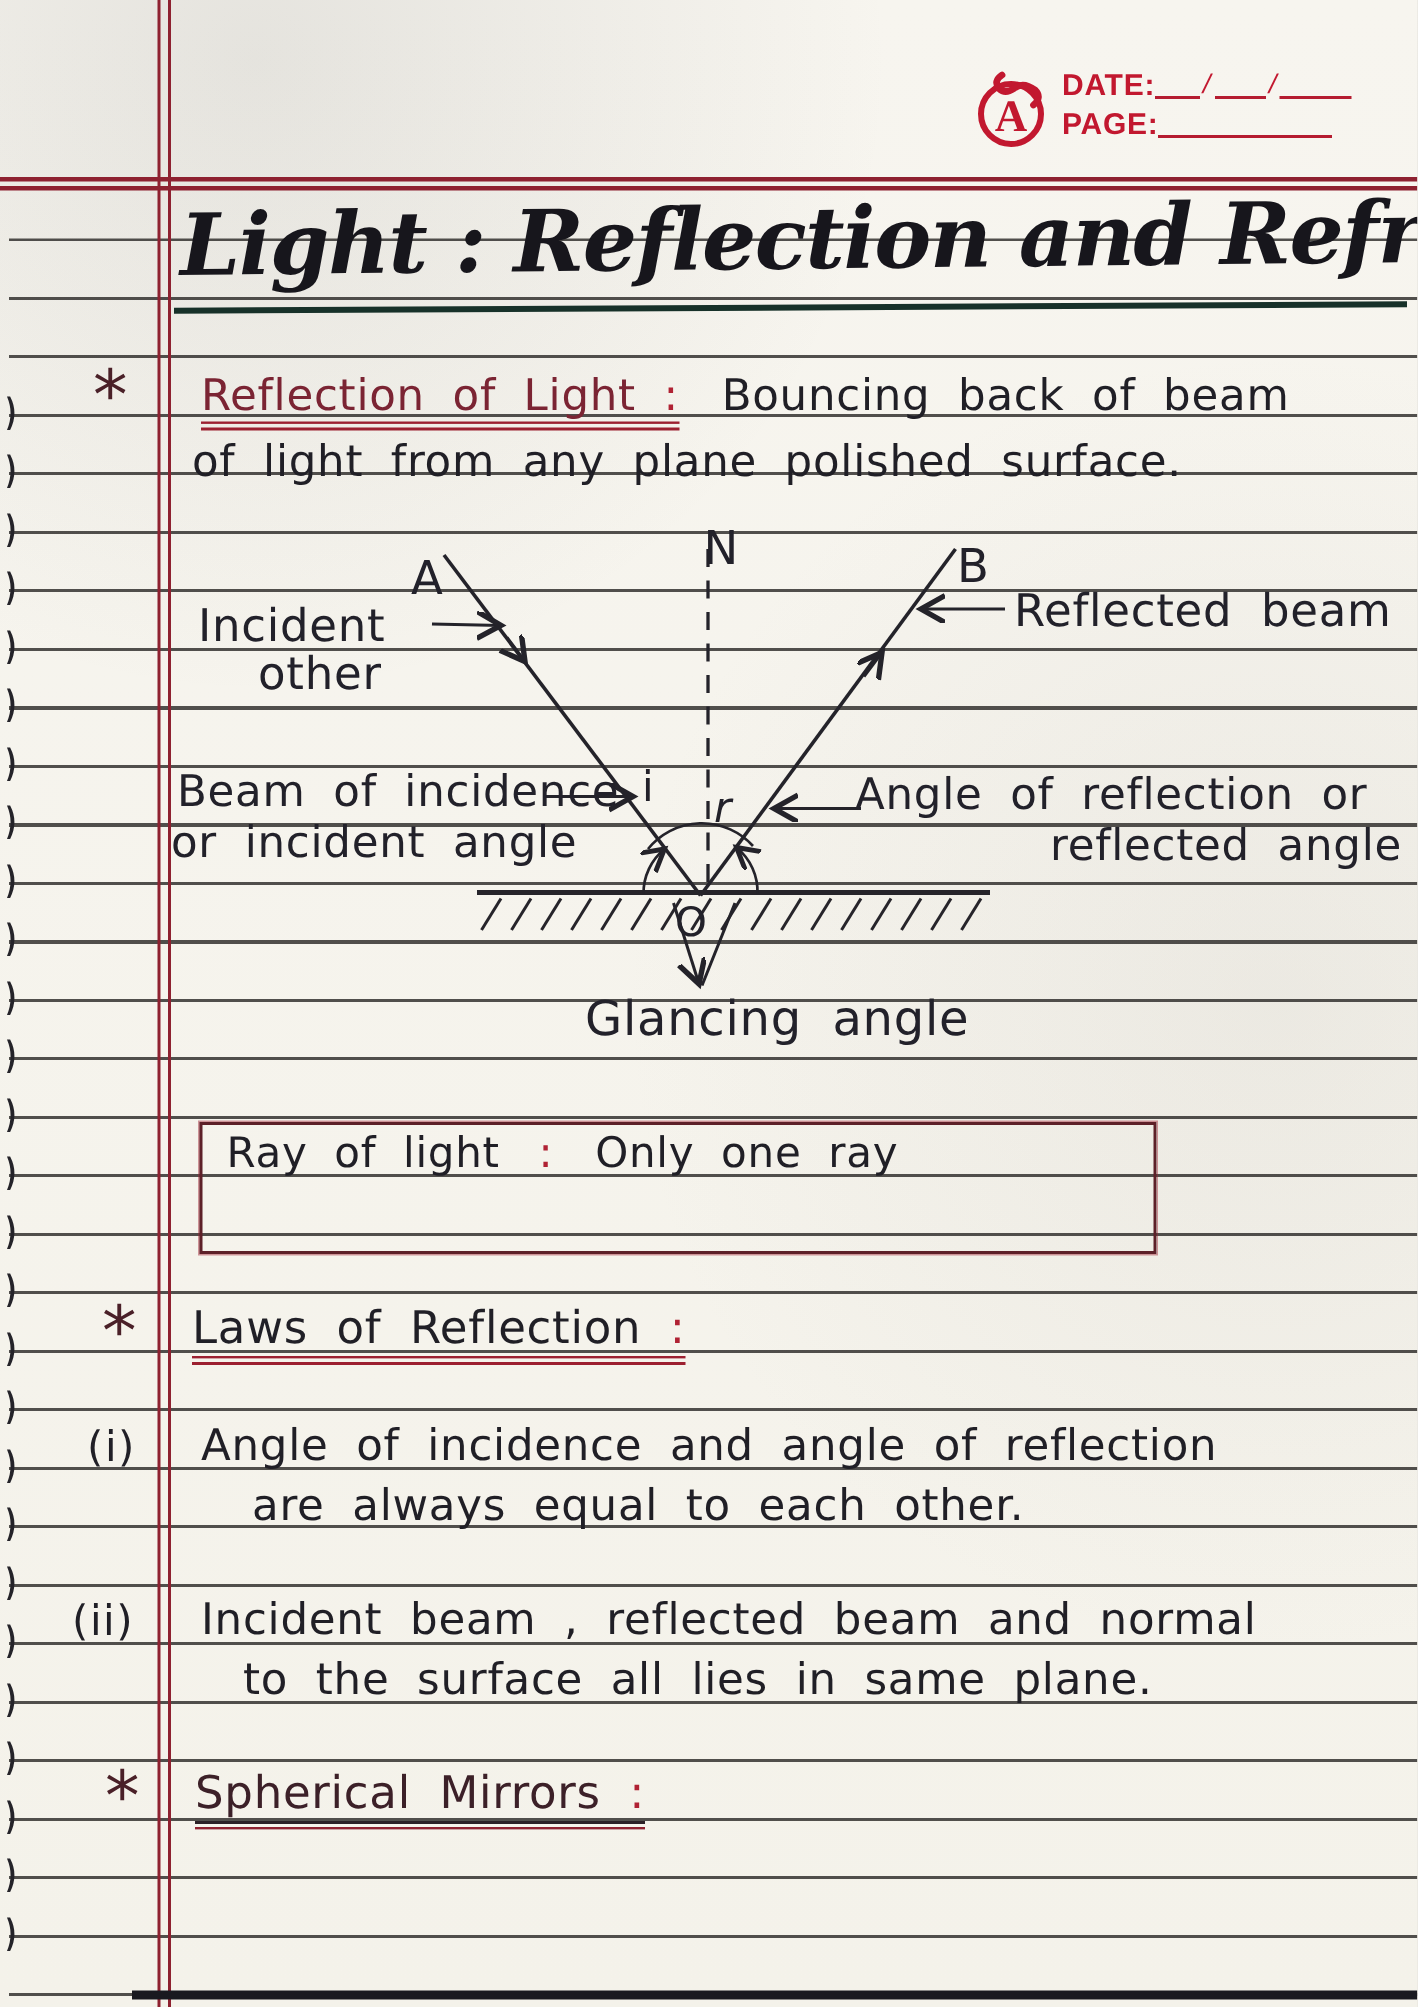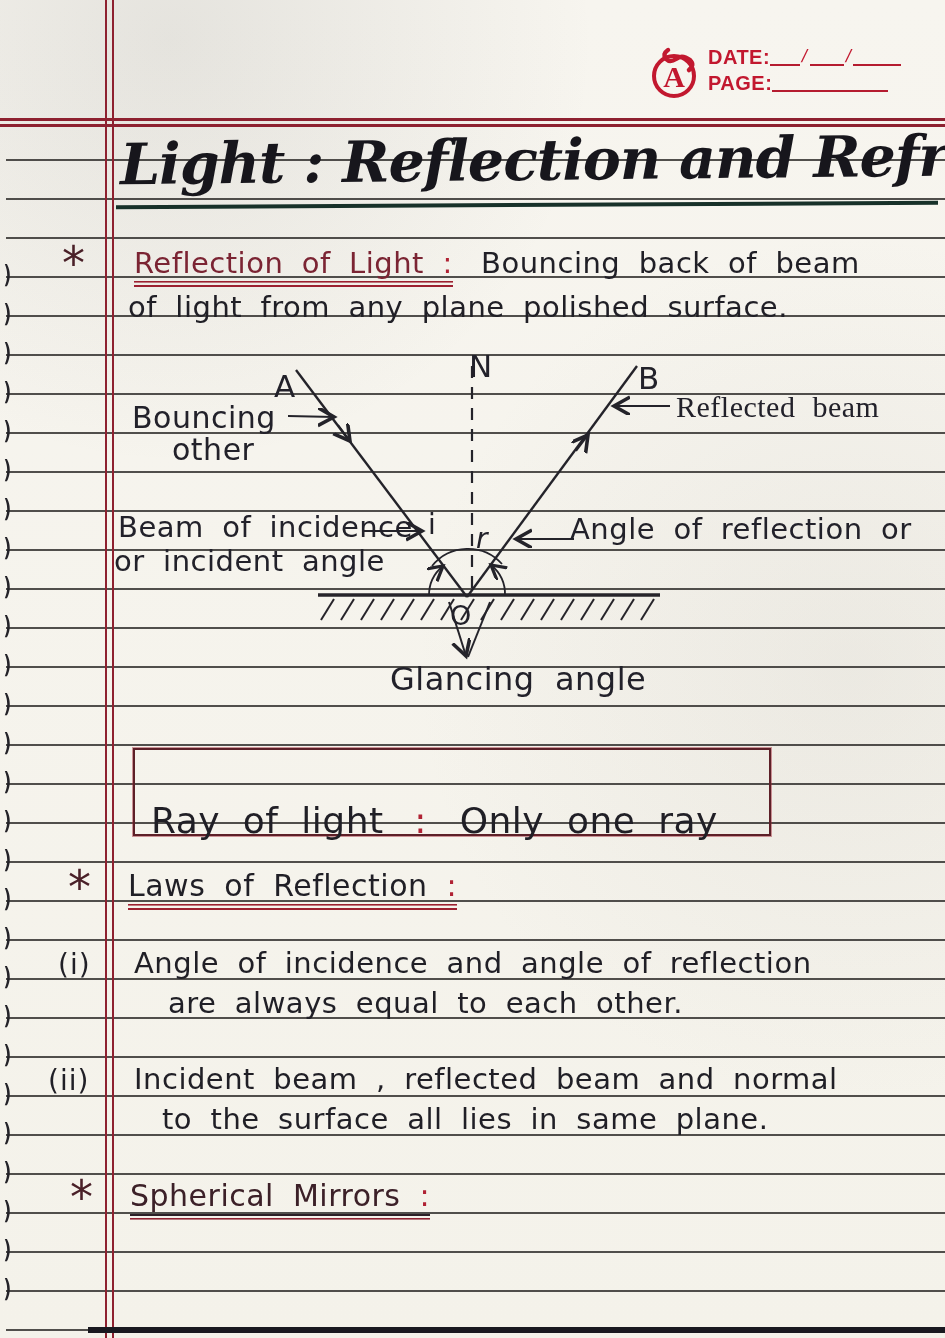--- a/index.html
+++ b/index.html
@@ -49,21 +49,21 @@
     background:
       linear-gradient(#8e2130,#8e2130) 0 100%/100% 1.6px no-repeat,
       linear-gradient(#2b2026,#2b2026) 0 calc(100% - 4px)/100% 2px no-repeat; }
   
   .diagram { position:absolute; left:110px; top:350px; width:835px; height:365px; }
   .diagram svg { position:absolute; left:0; top:0; }
   .dlabel { position:absolute; font-size:30px; letter-spacing:.5px; white-space:nowrap; color:#22212a; }
   
   .note-box { position:absolute; left:133px; top:748px; width:618px; height:82px;
     border:2.4px solid #5d2028; box-shadow:0 0 0 1px rgba(158,32,48,.45); padding:2px 0 0 16px; }
-  .nb-row { height:39px; font-size:36px; letter-spacing:.5px; word-spacing:.3em; white-space:nowrap;margin-top:48px; }
+  .nb-row { height:39px; font-size:28px; letter-spacing:.5px; word-spacing:.3em; white-space:nowrap; }
   .law-num { position:absolute; font-size:28px; letter-spacing:1px; }
 </style>
 </head>
 <body>
 
 <div class="page">
 
   <div class="rules"></div>
   <div class="hooks">
       <span style="top: 260px;">)</span>
@@ -180,28 +180,29 @@
       <line x1="380" y1="252" x2="358" y2="307" stroke="#24232a" stroke-width="2"></line>
 
       <line x1="178" y1="66" x2="224" y2="67" stroke="#24232a" stroke-width="2" marker-end="url(#ah)"></line>
       <line x1="560" y1="56" x2="504" y2="56" stroke="#24232a" stroke-width="2" marker-end="url(#ah)"></line>
       <line x1="254" y1="181" x2="312" y2="181" stroke="#24232a" stroke-width="2" marker-end="url(#ah)"></line>
       <line x1="464" y1="189" x2="406" y2="189" stroke="#24232a" stroke-width="2" marker-end="url(#ah)"></line>
     </svg>
     <div class="dlabel" style="left:359px; top:-2px; font-size:31px;">N</div>
     <div class="dlabel" style="left:164px; top:18px; font-size:31px;">A</div>
     <div class="dlabel" style="left:528px; top:10px; font-size:31px;">B</div>
-    <div class="dlabel hw" style="left:22px; top:50px;">Bouncing</div>
+    <div class="dlabel hw" style="left:22px; top:50px;">Incident</div>
     <div class="dlabel hw" style="left:62px; top:82px;">other</div>
-    <div class="dlabel hw" style="left:566px; top:40px;font-family:Liberation Serif, serif;">Reflected beam</div>
+    <div class="dlabel hw" style="left:566px; top:40px;">Reflected beam</div>
     <div class="dlabel hw" style="left:8px; top:160px; font-size:29px;">Beam of incidence</div>
     <div class="dlabel" style="left:318px; top:158px; font-size:28px;">i</div>
     <div class="dlabel hw" style="left:4px; top:194px; font-size:29px;">or incident angle</div>
     <div class="dlabel" style="left:366px; top:172px; font-size:28px; font-style:italic;">r</div>
     <div class="dlabel hw" style="left:460px; top:162px; font-size:29px;">Angle of reflection or</div>
+    <div class="dlabel hw" style="left:590px; top:196px; font-size:29px;">reflected angle</div>
     <div class="dlabel" style="left:340px; top:250px; font-size:27px;">O</div>
     <div class="dlabel hw" style="left:280px; top:310px; font-size:32px;">Glancing angle</div>
   </div>
 
   <div class="note-box">
     <div class="nb-row">
       <span>Ray of light</span>
       <span class="red" style="margin:0 10px 0 8px;">:</span>
       <span>Only one ray</span>
     </div>

